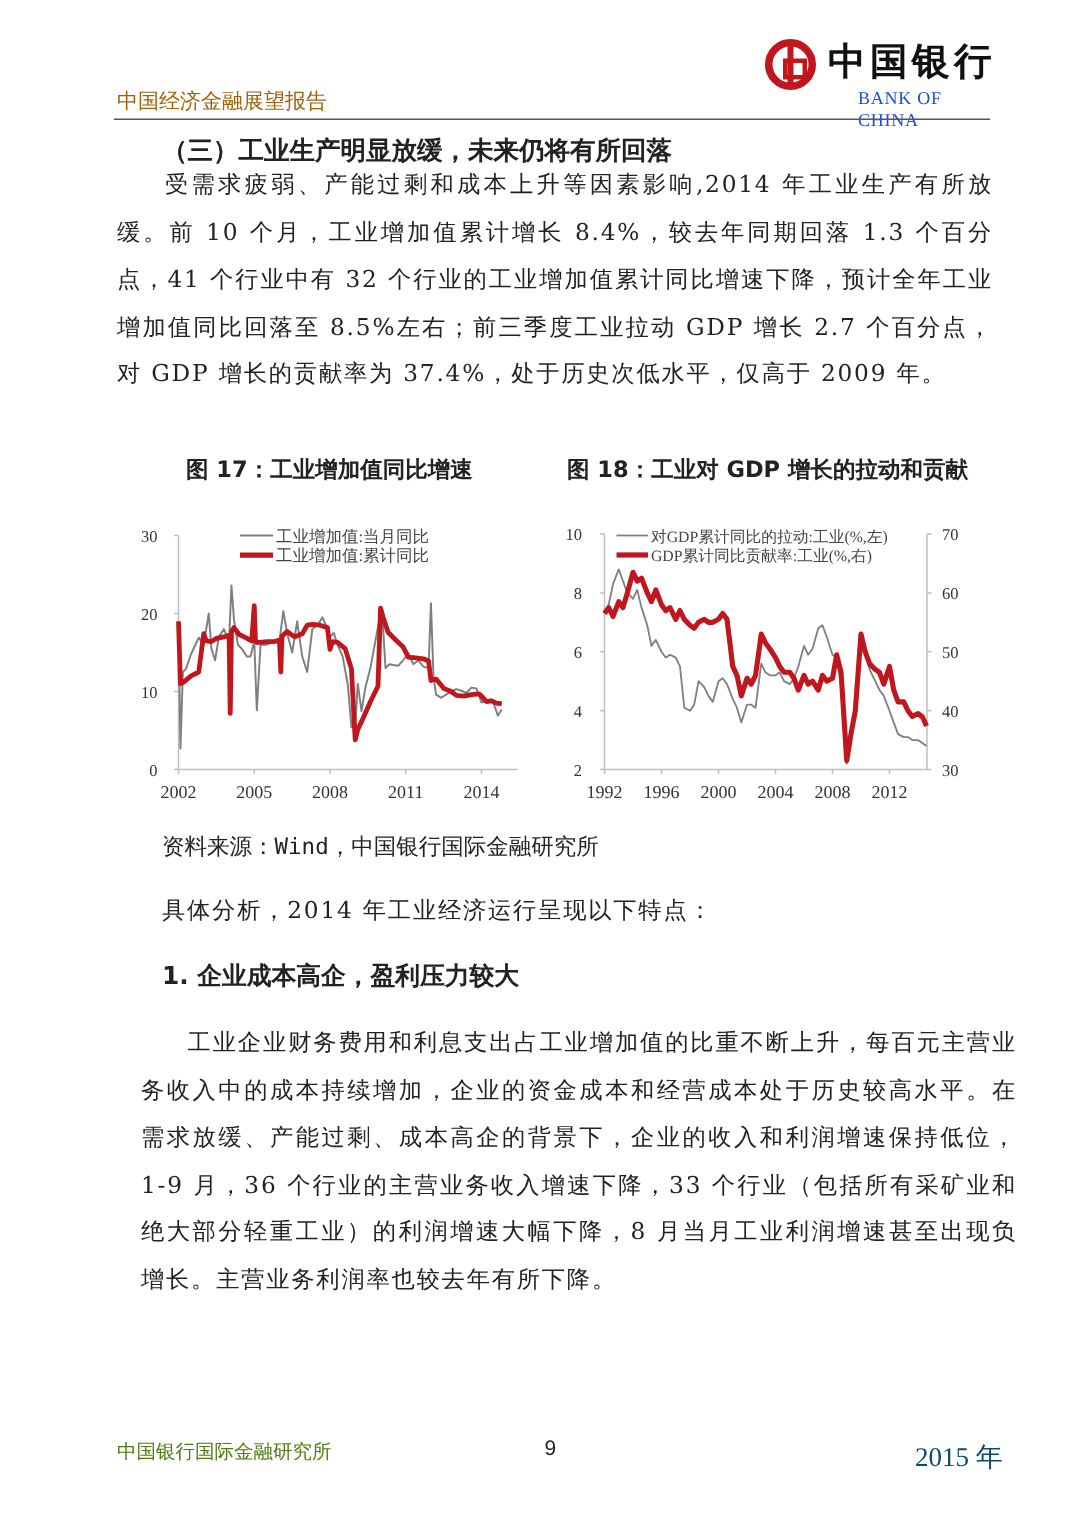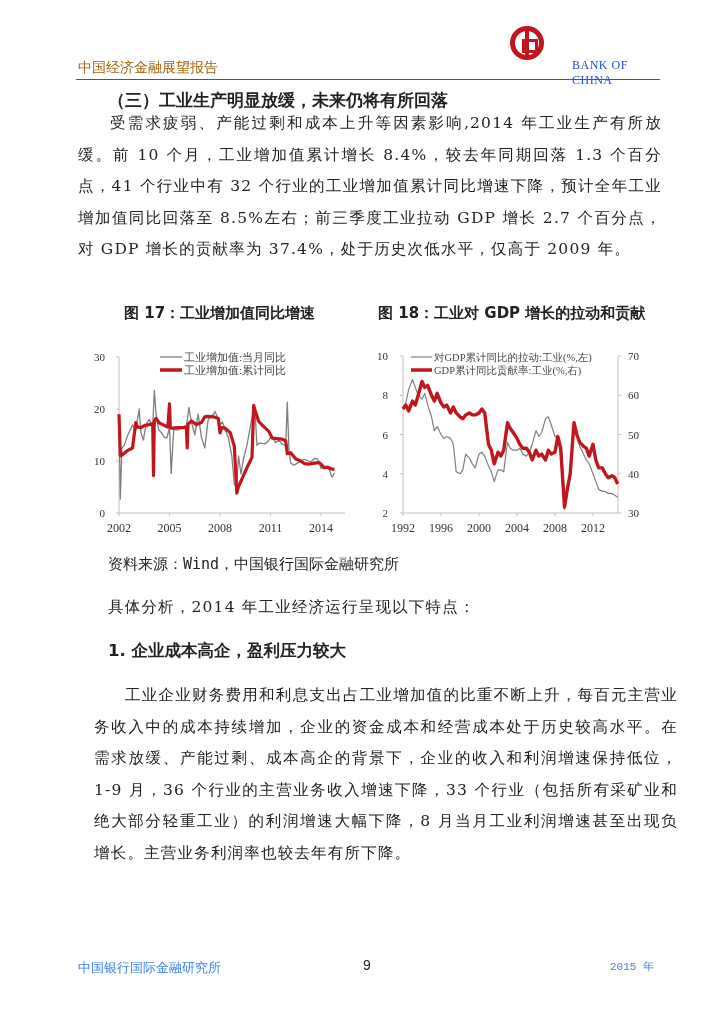--- a/index.html
+++ b/index.html
@@ -12,32 +12,33 @@
   .logo-mark:after{content:"";position:absolute;left:10px;top:-4px;width:4px;height:32px;background:#c0161d;}
   .logo-cn{position:absolute;left:42px;top:0px;font-size:25px;letter-spacing:3px;color:#111;font-family:"DejaVu Serif",serif;font-weight:bold;}
   .logo-en{position:absolute;left:62px;top:34px;font-size:12px;color:#1d4ed8;font-family:"Liberation Serif",serif;letter-spacing:0.5px;}
   .section-heading{position:absolute;left:108px;top:89px;font-size:17px;font-weight:bold;font-family:"DejaVu Sans",sans-serif;}
   .para{position:absolute;left:78px;width:584px;font-size:15.5px;line-height:31.5px;text-align:justify;letter-spacing:1.2px;}
   .para .indent{display:inline-block;width:31px;}
   .fig-title{position:absolute;top:304px;font-size:15px;font-weight:bold;font-family:"DejaVu Sans",sans-serif;}
   .chart{position:absolute;top:340px;}
   .source{position:absolute;left:108px;top:555px;font-size:15px;font-family:"DejaVu Sans Mono","Liberation Mono",monospace;}
   .subhead{position:absolute;left:108px;top:640px;font-size:16.5px;font-weight:bold;font-family:"DejaVu Sans",sans-serif;}
-  .footer-left{position:absolute;left:78px;top:959px;font-size:13px;font-family:Liberation Mono, monospace;color:#3b82f6;}
+  .footer-left{position:absolute;left:78px;top:959px;font-size:13px;font-family:Liberation Mono, monospace;color:#4d7c0f;}
   .footer-page{position:absolute;left:363px;top:957px;font-size:14px;font-family:"Liberation Sans",sans-serif;}
-  .footer-right{position:absolute;left:610px;top:959px;font-size:11px;font-family:Liberation Mono, monospace;color:#3b82f6;}
+  .footer-right{position:absolute;left:610px;top:959px;font-size:18px;font-family:Liberation Serif, serif;color:#0c4a6e;}
   svg text{font-family:"Liberation Serif","DejaVu Serif",serif;}
 </style>
 </head>
 <body>
 
 <div>
   <div class="header-title">中国经济金融展望报告</div>
   <div class="logo">
     <div class="logo-mark"></div>
+    <div class="logo-cn">中国银行</div>
     <div class="logo-en">BANK OF CHINA</div>
   </div>
   <div class="header-rule"></div>
 </div>
 
 <div class="section-heading">（三）工业生产明显放缓，未来仍将有所回落</div>
 
 <div class="para" style="top:108px;"><span class="indent"></span><span>受需求疲弱、产能过剩和成本上升等因素影响,2014 年工业生产有所放缓。前 10 个月，工业增加值累计增长 8.4%，较去年同期回落 1.3 个百分点，41 个行业中有 32 个行业的工业增加值累计同比增速下降，预计全年工业增加值同比回落至 8.5%左右；前三季度工业拉动 GDP 增长 2.7 个百分点，对 GDP 增长的贡献率为 37.4%，处于历史次低水平，仅高于 2009 年。</span></div>
 
 <div class="fig-title" style="left:124px;">图 17：工业增加值同比增速</div>

